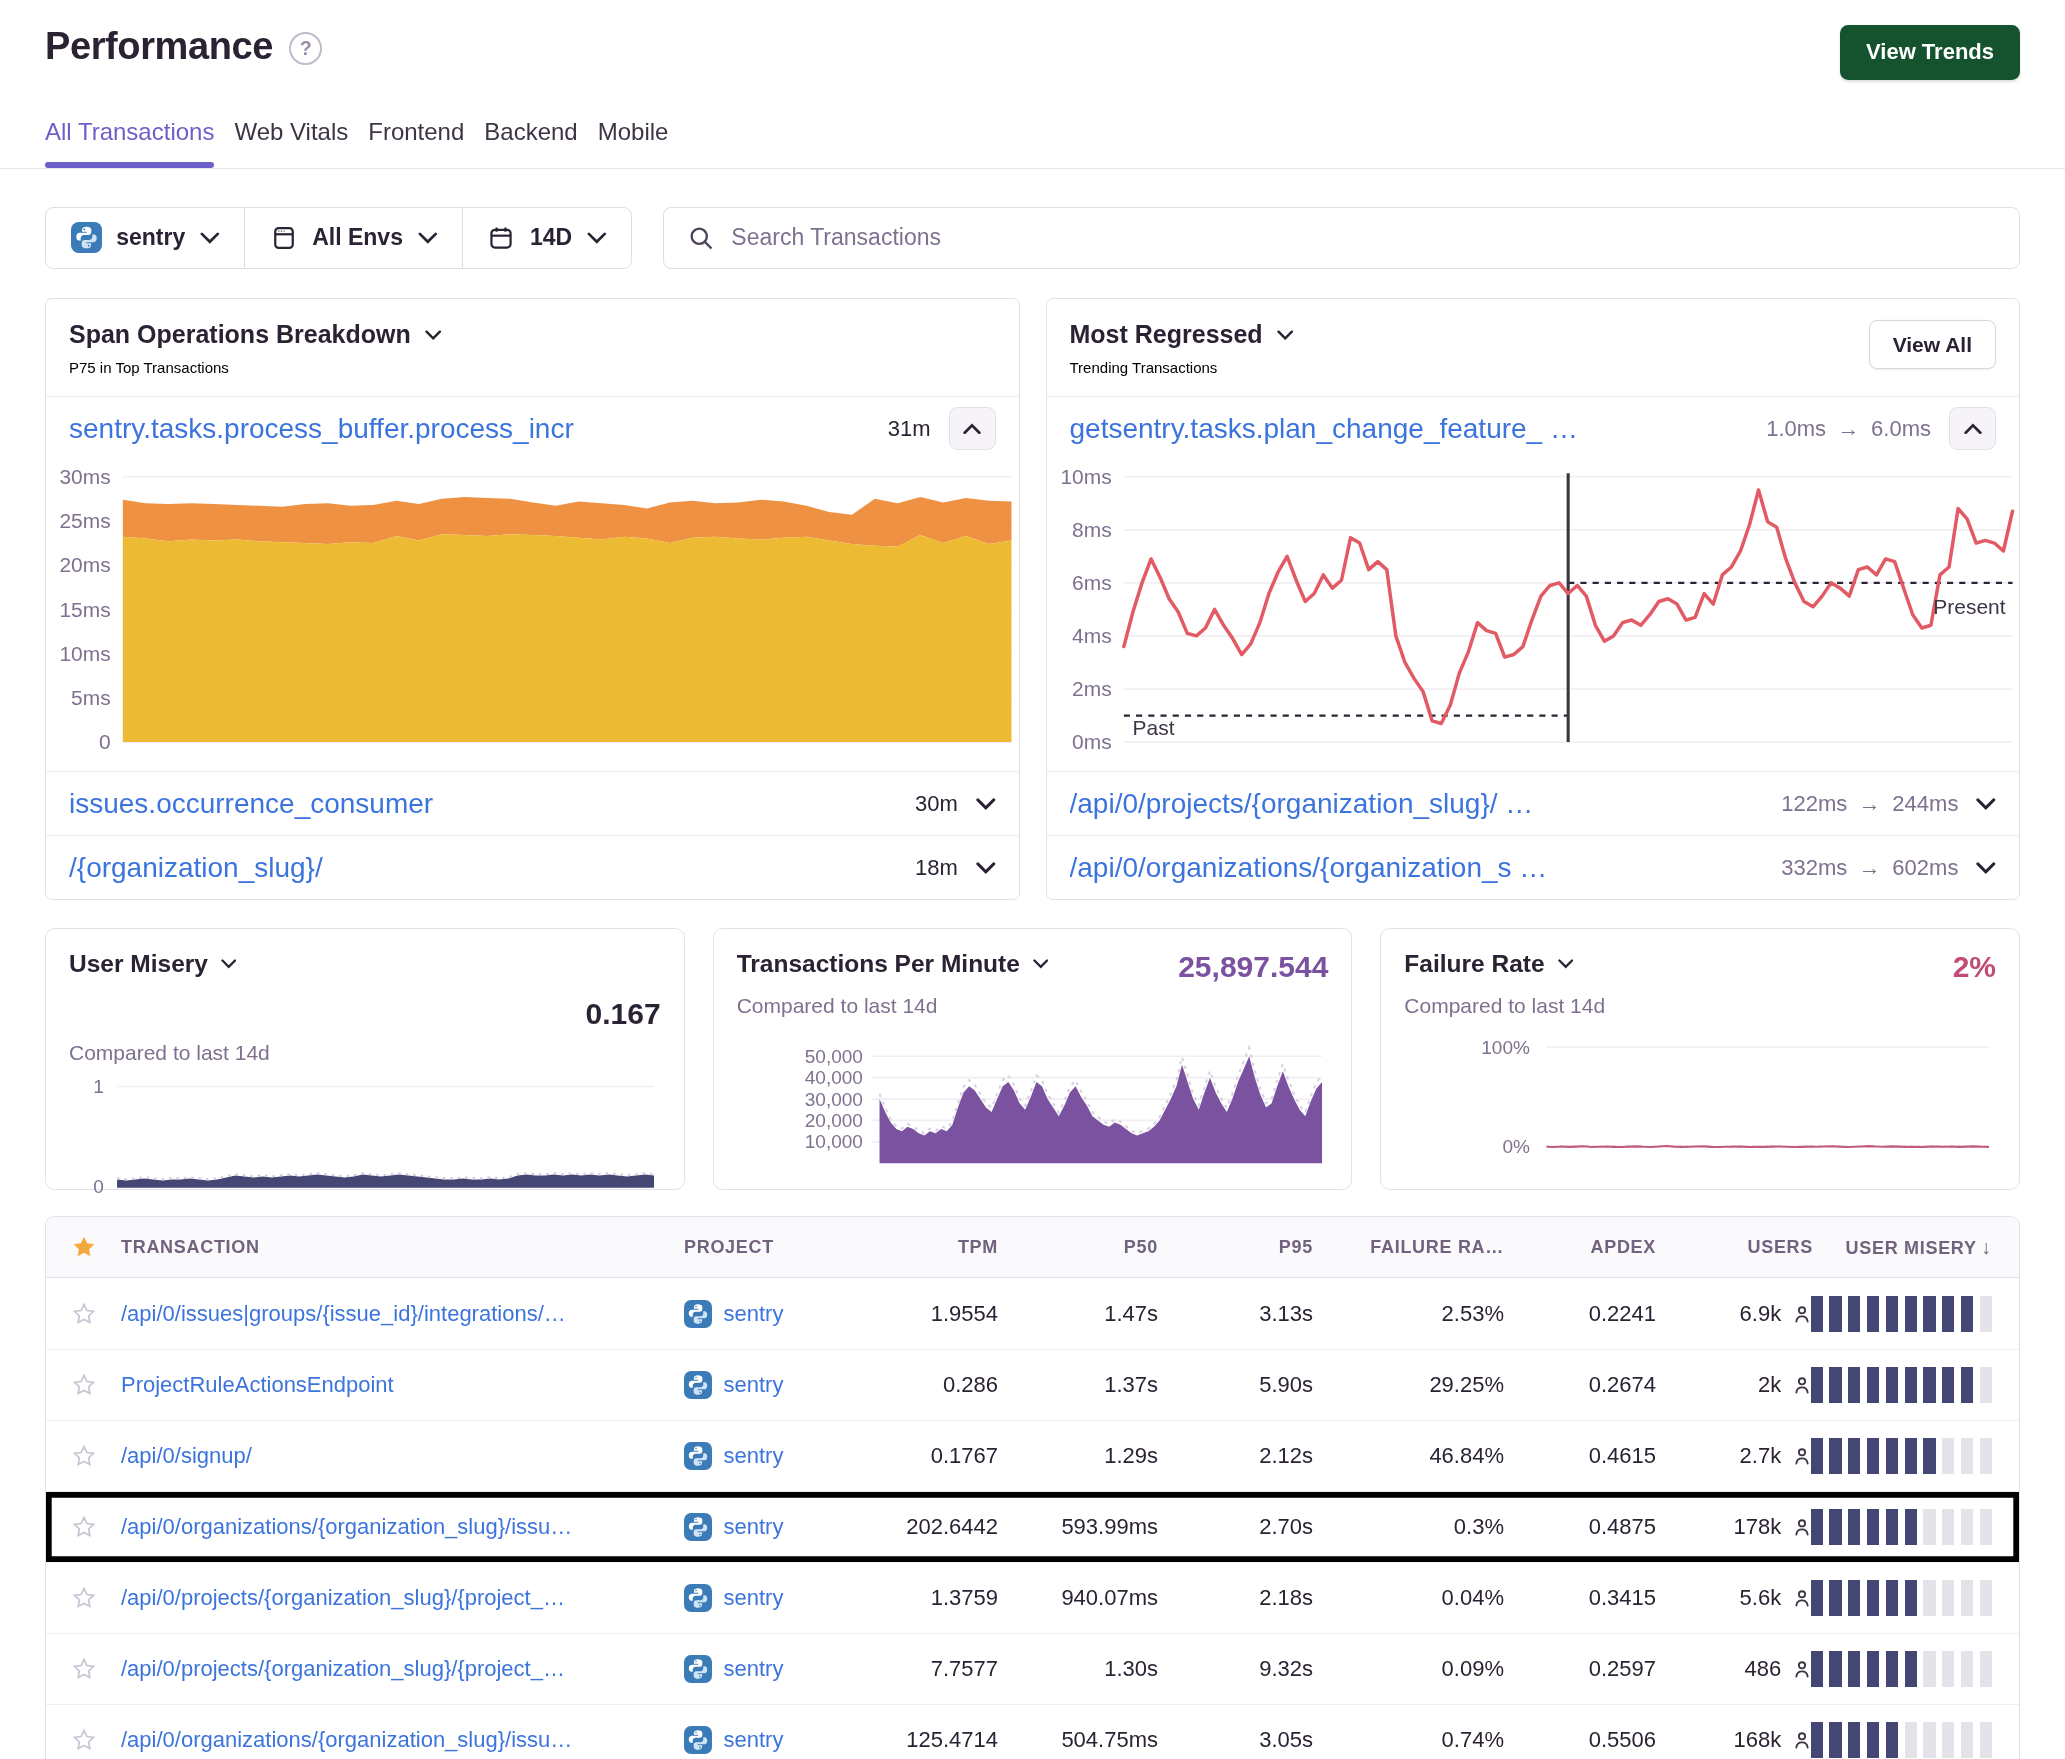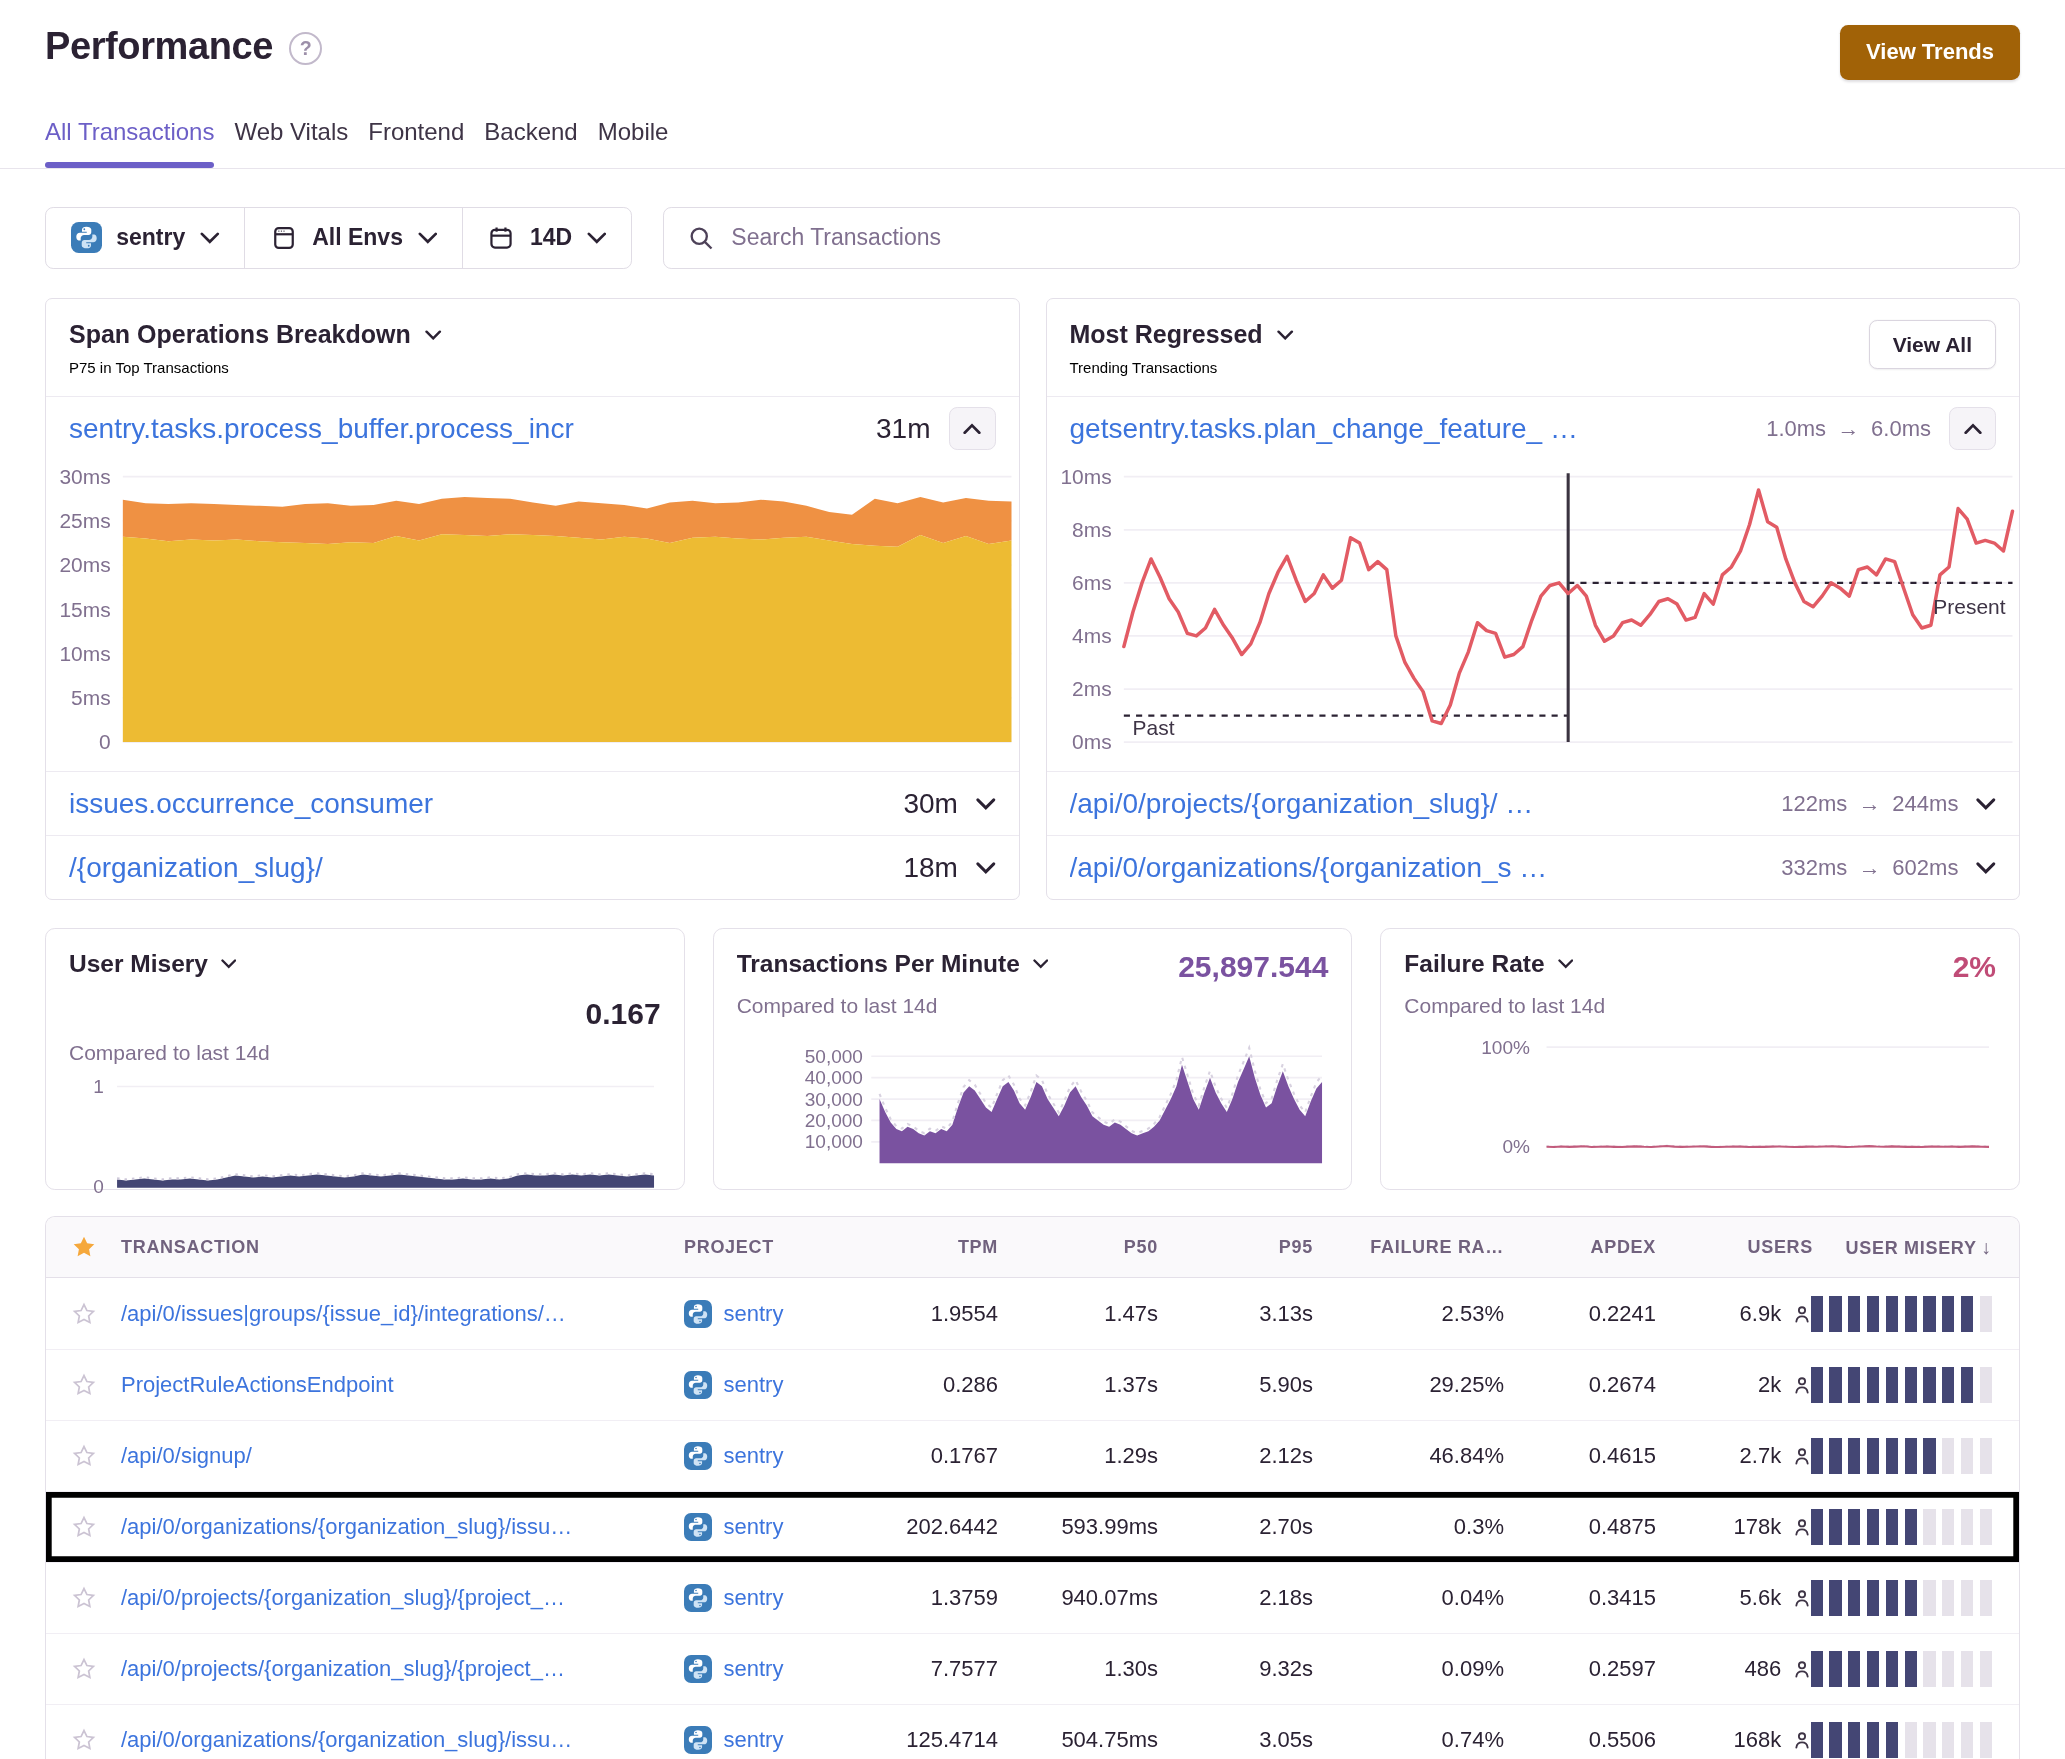--- a/index.html
+++ b/index.html
@@ -9,21 +9,21 @@
     font-family: "Liberation Sans", "DejaVu Sans", sans-serif; color: #2B2233;
   }
   
   .page-header { padding: 24.5px 45px 0; border-bottom: 1.6px solid #E8E4EC; }
   .header-top { display:flex; justify-content:space-between; align-items:flex-start; }
   .title-wrap { display:flex; align-items:center; gap:16.4px; }
   .page-title { font-size:38px; font-weight:700; letter-spacing:-0.4px; color:#2B2233; }
   .help-icon { width:33px; height:33px; border:2.5px solid #C2B9CB; border-radius:50%;
     display:flex; align-items:center; justify-content:center; color:#9C8FA9;
     font-size:19.6px; font-weight:700; margin-top:4.9px; }
-  .btn-primary { background:#a16207; color:#fff; border:none; border-radius:8.2px;
+  .btn-primary { background:#14532d; color:#fff; border:none; border-radius:8.2px;
     font-size:22px; font-weight:700; padding:14.7px 26px; font-family:inherit;
     box-shadow:0 1.6px 2.5px rgba(43,34,51,.15); }
   .tabs { display:flex; gap:20px; margin-top:38px; }
   .tab { font-size:24px; color:#3E3446; cursor:default; }
   .tab::after { content:''; display:block; height:5.7px; border-radius:3.3px; margin-top:16.4px; background:transparent; }
   .tab.active { color:#6C5FC7; }
   .tab.active::after { background:#6C5FC7; }
   
   .main { padding: 0 45px; }
   .filter-row { display:flex; gap:31px; margin-top:38px; }
@@ -45,21 +45,21 @@
   .card-head { padding:21px 23px 19.6px; border-bottom:1.6px solid #EDEAF1; display:flex; justify-content:space-between; align-items:flex-start; }
   .card-title { font-size:25px; font-weight:700; display:flex; align-items:center; gap:14.7px; color:#2B2233; }
   .card-title .chv { width:16.4px; height:10.6px; }
   .card-sub { margin-top:9.8px; font-size:15px; color:#000000; }
   .btn-secondary { background:#fff; border:1.6px solid #DAD5DF; border-radius:8.2px; font-size:21px; font-weight:600;
     color:#2B2233; padding:11.5px 23px; font-family:inherit; box-shadow:0 0.8px 1.6px rgba(43,34,51,.08); }
   .op-row { display:flex; align-items:center; justify-content:space-between; height:64px; padding:0 23px; }
   .op-row.bordered { border-top:1.6px solid #EDEAF1; }
   .op-link { color:#3C74DD; font-size:28px; text-decoration:none; white-space:nowrap; overflow:hidden; text-overflow:ellipsis; max-width:70%; }
   .op-right { display:flex; align-items:center; gap:18px; }
-  .op-value { font-size:28px; color:#2B2233; }
+  .op-value { font-size:22px; color:#2B2233; }
   .trend-vals { font-size:22px; color:#80708F; display:flex; align-items:center; gap:11.5px; }
   .collapse-btn { width:47px; height:43px; background:#F6F4F8; border:1.6px solid #E4E0E9; border-radius:8.2px;
     display:flex; align-items:center; justify-content:center; color:#2B2233; }
   .collapse-btn .chv { width:18px; height:11.5px; }
   .plain-chev { color:#3E3446; display:flex; }
   .chart-wrap { padding:0 0 4.9px; }
   .chart-wrap svg { width:100%; display:block; }
   
   .mini-row { display:flex; gap:28px; margin-top:28px; }
   .mini-card { flex:1; border:1.6px solid #E4E0E9; border-radius:9.8px; padding:21px 23px 16.4px; height:262px; display:flex; flex-direction:column; background:#fff; }

